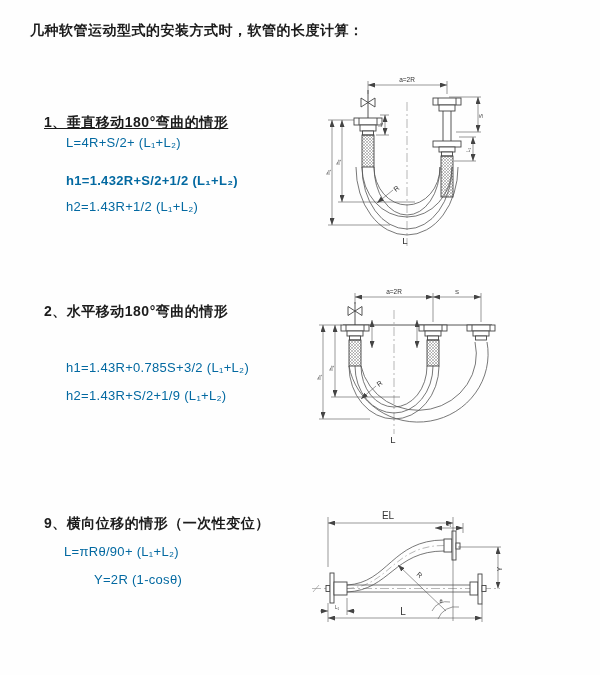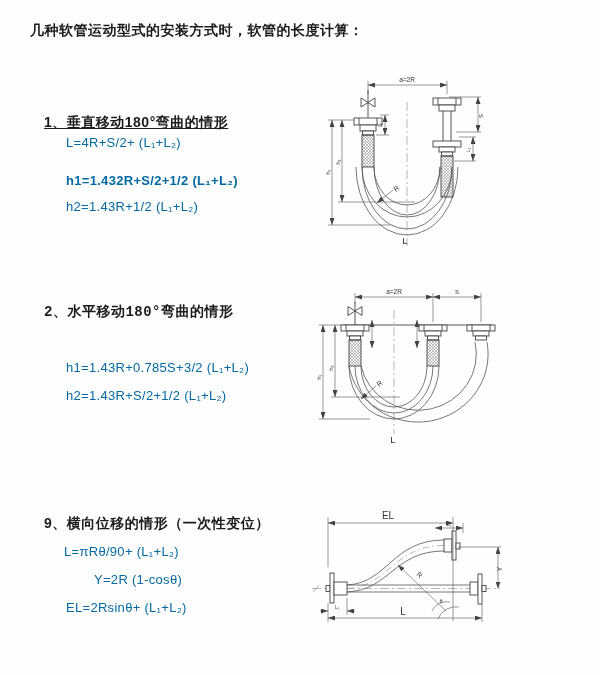--- a/index.html
+++ b/index.html
@@ -108,23 +108,23 @@
       <text x="173" y="46" font-size="6" text-anchor="middle" transform="rotate(-90 173 46)">S</text>
       <text x="160" y="80" font-size="5" text-anchor="middle" transform="rotate(-90 160 80)">L₁</text>
       <text x="72" y="55" font-size="5" text-anchor="middle" transform="rotate(-90 72 55)">L₁</text>
       <text x="19.5" y="102" font-size="5.5" text-anchor="middle" transform="rotate(-90 19.5 102)">h₁</text>
       <text x="29.5" y="92" font-size="5.5" text-anchor="middle" transform="rotate(-90 29.5 92)">h₂</text>
       <text x="86" y="122" font-size="7" transform="rotate(-40 86 122)">R</text>
       <text x="95" y="174" font-size="9.5" text-anchor="middle">L</text>
     </g>
   </svg>
 
-  <div class="sec-heading" style="left:44px;top:303px;font-family:Liberation Mono, monospace;">2、水平移动180°弯曲的情形</div>
+  <div class="sec-heading" style="left:44px;top:303px;">2、水平移动180°弯曲的情形</div>
   <div class="formula" style="left:66px;top:360px;">h1=1.43R+0.785S+3/2 (L₁+L₂)</div>
-  <div class="formula" style="left:66px;top:388px;">h2=1.43R+S/2+1/2 (L₁+L₂)</div>
+  <div class="formula" style="left:66px;top:388px;">h2=1.43R+S/2+1/9 (L₁+L₂)</div>
 
   <svg style="left:310px;top:282px;" width="290" height="168" viewBox="0 0 290 168">
     <defs>
       <marker id="ae2" markerWidth="7" markerHeight="5" refX="7" refY="2.5" orient="auto" markerUnits="userSpaceOnUse">
         <path d="M0,0 L7,2.5 L0,5 Z" fill="#444"></path>
       </marker>
       <marker id="as2" markerWidth="7" markerHeight="5" refX="0" refY="2.5" orient="auto" markerUnits="userSpaceOnUse">
         <path d="M7,0 L0,2.5 L7,5 Z" fill="#444"></path>
       </marker>
       <pattern id="braid2" width="3" height="3" patternUnits="userSpaceOnUse">
@@ -198,21 +198,20 @@
       <text x="10.5" y="95" font-size="5.5" text-anchor="middle" transform="rotate(-90 10.5 95)">h₁</text>
       <text x="22.5" y="86" font-size="5.5" text-anchor="middle" transform="rotate(-90 22.5 86)">h₂</text>
       <text x="69" y="105" font-size="7" transform="rotate(-38 69 105)">R</text>
       <text x="83" y="161" font-size="9.5" text-anchor="middle">L</text>
     </g>
   </svg>
 
   <div class="sec-heading" style="left:44px;top:515px;">9、横向位移的情形（一次性变位）</div>
   <div class="formula" style="left:64px;top:544px;">L=πRθ/90+ (L₁+L₂)</div>
   <div class="formula" style="left:66px;top:572px;margin-left:28px;">Y=2R (1-cosθ)</div>
-  <div class="formula" style="left:66px;top:600px;">EL=2Rsinθ+ (L₁+L₂)</div>
 
   <svg style="left:300px;top:503px;" width="300" height="160" viewBox="0 0 300 160">
     <defs>
       <marker id="ae3" markerWidth="7" markerHeight="5" refX="7" refY="2.5" orient="auto" markerUnits="userSpaceOnUse">
         <path d="M0,0 L7,2.5 L0,5 Z" fill="#444"></path>
       </marker>
       <marker id="as3" markerWidth="7" markerHeight="5" refX="0" refY="2.5" orient="auto" markerUnits="userSpaceOnUse">
         <path d="M7,0 L0,2.5 L7,5 Z" fill="#444"></path>
       </marker>
     </defs>

